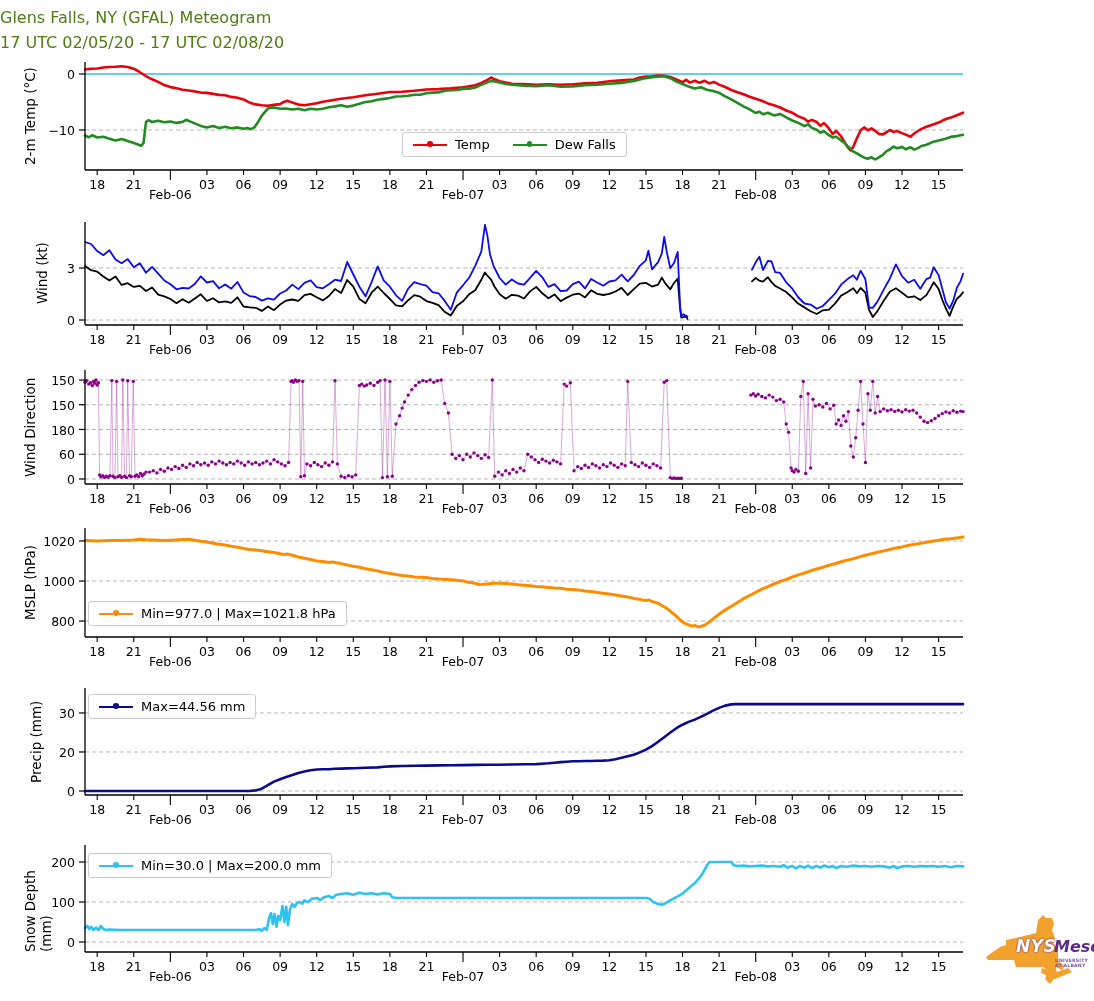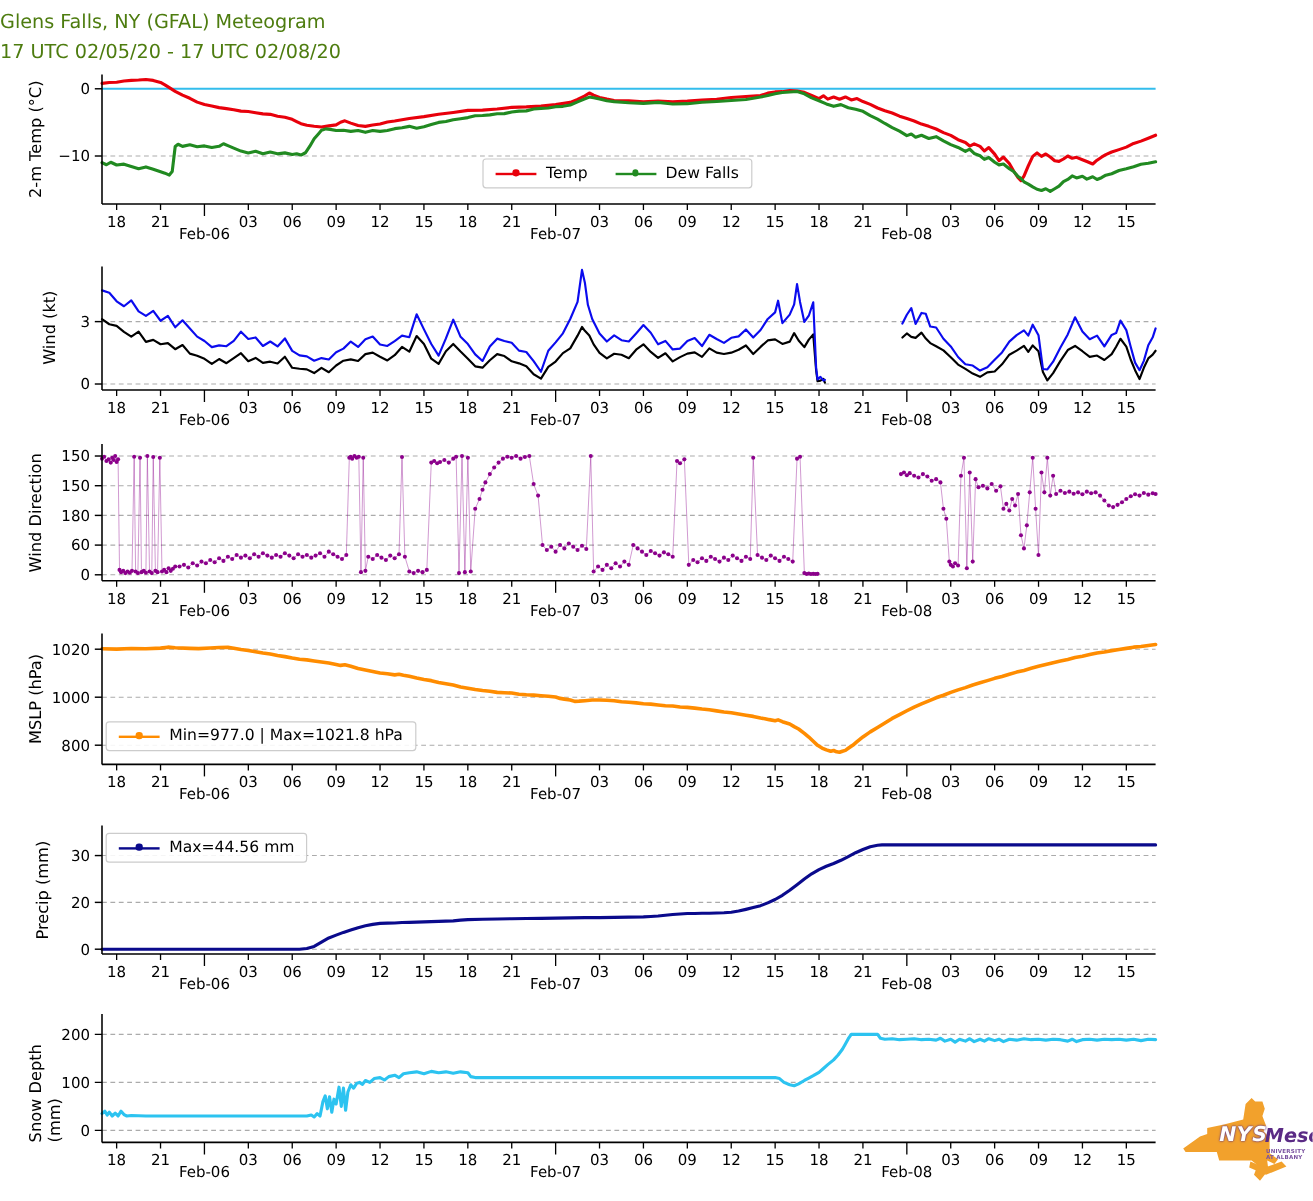--- a/index.html
+++ b/index.html
@@ -707,20 +707,28 @@
 
   <div class="legend" style="left:88px;top:694px;">
     <div class="li">
       <span class="sw" style="border-top-color: rgb(10, 10, 140);">
           <i style="background: rgb(10, 10, 140);"></i>
         </span>
       <span>Max=44.56 mm</span>
     </div>
   </div>
 
+  <div class="legend" style="left:88px;top:853px;">
+    <div class="li">
+      <span class="sw" style="border-top-color: rgb(44, 195, 240);">
+          <i style="background: rgb(44, 195, 240);"></i>
+        </span>
+      <span>Min=30.0 | Max=200.0 mm</span>
+    </div>
+  </div>
 
   <div id="logo">
     <svg width="114" height="91" viewBox="0 0 114 91">
       <path fill="#f2a12c" d="M6,47 L20,37 L26,35 L26,30 L40,27 L56,23 L58,10 L63,5 L66,8 L72,8 L74,14 L72,20 L75,28 L73,33 L78,38 L78,51 L85,56 L82,60 L76,57 L77,65 L70,74 L65,69 L68,61 L63,57 L36,57 L34,50 L8,50 Z"></path>
       <path fill="#f2a12c" d="M62,58 L74,63 L88,58 L92,62 L75,69 L61,63 Z"></path>
     </svg>
     <span class="logo-nys">NYS</span>
     <span class="logo-meso">Mesonet</span>
     <span class="logo-tag">UNIVERSITY AT ALBANY</span>
   </div>

